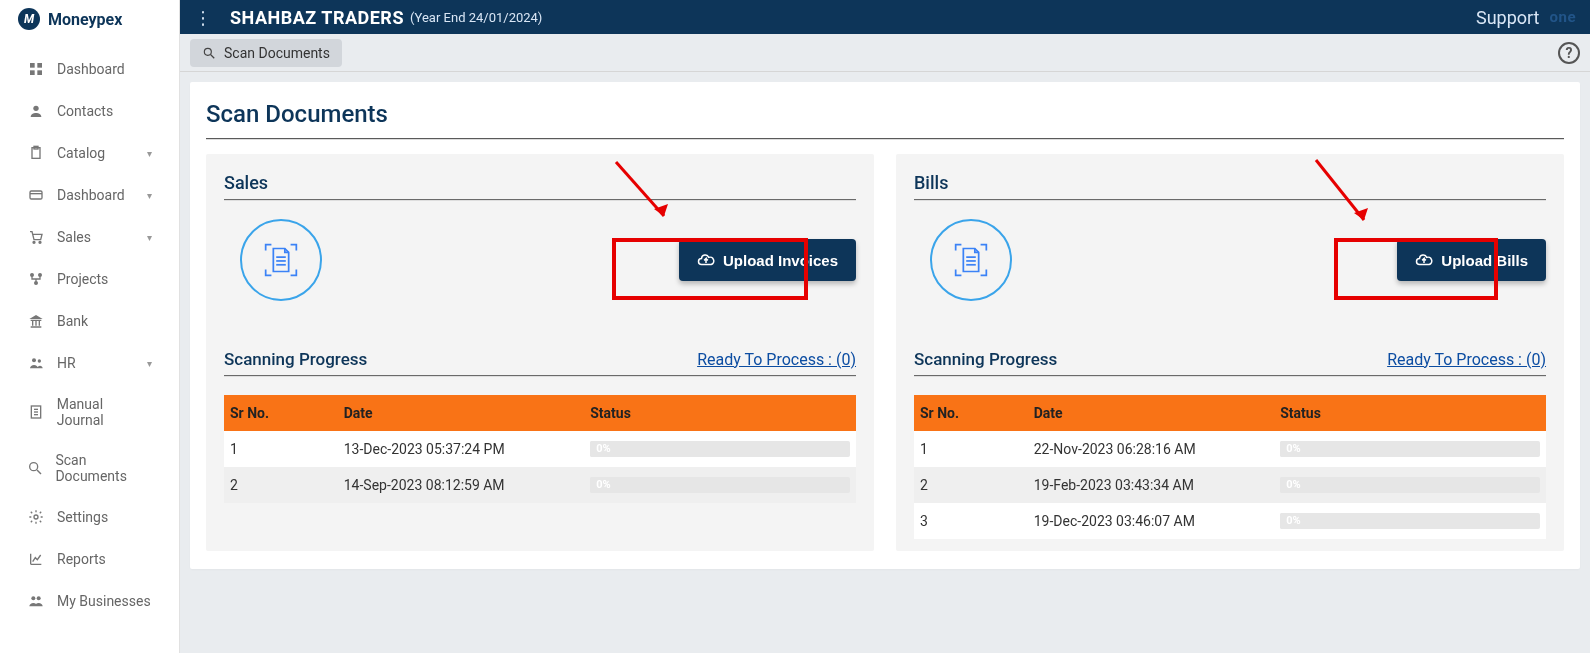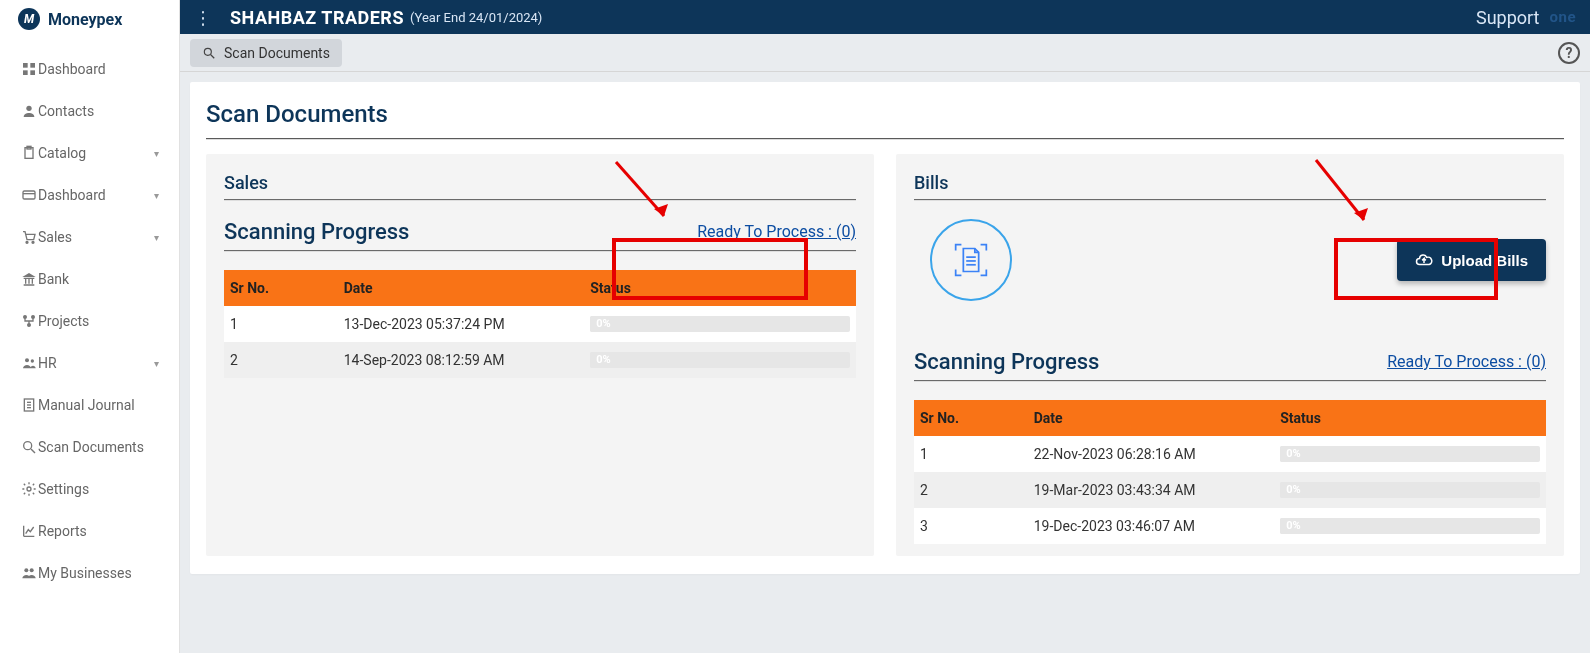--- a/index.html
+++ b/index.html
@@ -14,21 +14,21 @@
 
 .subbar { position: absolute; top: 34px; left: 180px; right: 0; height: 38px; background: #e9ecef; display: flex; align-items: center; padding: 0 10px; border-bottom: 1px solid #d6d6d6; }
 .subbar .crumb { background: #d2d6db; border-radius: 4px; padding: 6px 12px; display: inline-flex; align-items: center; gap: 8px; color: #333; font-size: 14px; }
 .subbar .crumb svg { width: 14px; height: 14px; }
 .subbar .help { margin-left: auto; width: 22px; height: 22px; border: 2px solid #555; border-radius: 50%; display: flex; align-items: center; justify-content: center; font-size: 14px; font-weight: 700; color: #555; cursor: pointer; }
 
 .sidebar { position: absolute; top: 0; left: 0; width: 180px; height: 100%; background: #fff; border-right: 1px solid #e1e1e1; }
 .sidebar .logo { display: flex; align-items: center; gap: 8px; padding: 8px 18px 6px; font-weight: 700; font-size: 16px; color: #0d3559; }
 .sidebar .logo .badge { width: 22px; height: 22px; border-radius: 50%; background: #0d3559; display: flex; align-items: center; justify-content: center; color: #fff; font-size: 12px; font-weight: 700; font-style: italic; }
 .sidebar ul { list-style: none; padding-top: 12px; }
-.sidebar li { display: flex; align-items: center; padding: 12px 20px; color: #666; font-size: 14px; cursor: pointer; }
+.sidebar li { display: flex; align-items: center; gap: 12px; padding: 12px 27px; color: #666; font-size: 14px; cursor: pointer; }
 .sidebar li .ic { width: 18px; height: 18px; display: inline-flex; align-items: center; justify-content: center; color: #777; }
 .sidebar li .caret { margin-left: auto; font-size: 10px; color: #999; }
 
 .main { position: absolute; top: 72px; left: 180px; right: 0; bottom: 0; background: #e9ecef; overflow: auto; padding: 10px; }
 .page-box { background: #fff; border-radius: 2px; padding: 16px 16px 18px; box-shadow: 0 1px 2px rgba(0,0,0,.03); }
 .page-title { color: #0d3559; font-size: 24px; font-weight: 500; padding: 2px 0 10px 0; }
 .underline { border-top: 1px solid #5a5a5a; border-bottom: 1px solid #dcdcdc; height: 2px; margin-bottom: 14px; }
 
 .panels { display: flex; gap: 22px; }
 .panel { flex: 1; background: #f4f4f4; border-radius: 2px; padding: 18px 18px 12px; position: relative; }
@@ -36,21 +36,21 @@
 .panel-underline { border-top: 1px solid #6a6a6a; border-bottom: 1px solid #dedede; height: 2px; margin-bottom: 18px; }
 
 .upload-row { display: flex; align-items: center; justify-content: space-between; margin-bottom: 48px; }
 .doc-icon-wrap { width: 82px; height: 82px; border: 2px solid #3aa4ea; border-radius: 50%; display: flex; align-items: center; justify-content: center; margin-left: 16px; }
 .upload-btn { background: #0d3559; color: #fff; border: none; border-radius: 4px; padding: 12px 18px; font-size: 15px; font-weight: 600; display: inline-flex; align-items: center; gap: 8px; cursor: pointer; box-shadow: 0 3px 5px rgba(0,0,0,.25); }
 .upload-btn svg { width: 18px; height: 18px; }
 
 .red-box { position: absolute; border: 4px solid #e60000; }
 
 .progress-header { display: flex; align-items: center; justify-content: space-between; margin-bottom: 6px; }
-.progress-title { color: #0d3559; font-size: 22px; font-weight: 500; }
+.progress-title { color: #0d3559; font-size: 17px; font-weight: 500; }
 .ready-link { color: #0c4da2; font-size: 16px; text-decoration: underline; cursor: pointer; }
 
 .table { width: 100%; border-collapse: collapse; margin-top: 8px; }
 .table th, .table td { text-align: left; padding: 10px 6px; font-size: 14px; }
 .table thead th { color: #222; font-weight: 700; background: #f97316; }
 .table tbody tr:nth-child(odd) td { background: #fff; }
 .table tbody tr:nth-child(even) td { background: #efefef; }
 .table .col-sr { width: 18%; }
 .table .col-date { width: 39%; }
 .table .col-status { width: 43%; }
@@ -117,36 +117,36 @@
             <circle cx="9" cy="20" r="1.5" fill="#777"></circle>
             <circle cx="18" cy="20" r="1.5" fill="#777"></circle>
             <path d="M3 4h3l3 12h10l2-8H7"></path>
           </svg>
         </span>
         <span>Sales</span>
         <span class="caret">▾</span>
       </li>
       <li>
         <span class="ic">
-          <svg viewBox="0 0 24 24" width="16" height="16" fill="#777">
-            <path d="M4 10h16v2H4zM4 20h16v2H4zM6 12h2v7H6zM11 12h2v7h-2zM16 12h2v7h-2zM12 3l10 6H2z"></path>
-          </svg>
-        </span>
-        <span>Bank</span>
-      </li>
-      <li>
-        <span class="ic">
           <svg viewBox="0 0 24 24" width="16" height="16" fill="none" stroke="#777" stroke-width="2">
             <circle cx="6" cy="6" r="2" fill="#777"></circle>
             <circle cx="18" cy="6" r="2" fill="#777"></circle>
             <circle cx="12" cy="18" r="2" fill="#777"></circle>
             <path d="M6 8v4h12V8M12 12v4"></path>
           </svg>
         </span>
         <span>Projects</span>
+      </li>
+      <li>
+        <span class="ic">
+          <svg viewBox="0 0 24 24" width="16" height="16" fill="#777">
+            <path d="M4 10h16v2H4zM4 20h16v2H4zM6 12h2v7H6zM11 12h2v7h-2zM16 12h2v7h-2zM12 3l10 6H2z"></path>
+          </svg>
+        </span>
+        <span>Bank</span>
       </li>
       <li>
         <span class="ic">
           <svg viewBox="0 0 24 24" width="16" height="16" fill="#777">
             <circle cx="9" cy="8" r="3"></circle>
             <circle cx="17" cy="9" r="2.5"></circle>
             <path d="M3 20c0-3 3-5 6-5s6 2 6 5M14 20c0-2.5 2-4 4-4s4 1.5 4 4"></path>
           </svg>
         </span>
         <span>HR</span>
@@ -224,20 +224,42 @@
 <div class="main">
   <div class="page-box">
     <div class="page-title">Scan Documents</div>
     <div class="underline"></div>
 
     <div class="panels">
 
       <div class="panel" id="panel-sales">
         <div class="panel-title">Sales</div>
         <div class="panel-underline"></div>
+        <div class="upload-row">
+          <div class="doc-icon-wrap">
+            <svg width="46" height="46" viewBox="0 0 48 48" fill="none" stroke="#3b82f6" stroke-width="1.8">
+              <path d="M8 14 L8 8 L14 8"></path>
+                <path d="M34 8 L40 8 L40 14"></path>
+              <path d="M40 34 L40 40 L34 40"></path>
+                <path d="M14 40 L8 40 L8 34"></path>
+              <path d="M16 12 L28 12 L32 16 L32 36 L16 36 Z" fill="none"></path>
+              <path d="M28 12 L28 16 L32 16"></path>
+              <line x1="19" y1="21" x2="29" y2="21"></line>
+                <line x1="19" y1="25" x2="29" y2="25"></line>
+                <line x1="19" y1="29" x2="29" y2="29"></line>
+            </svg>
+          </div>
+          <button class="upload-btn">
+            <svg viewBox="0 0 24 24" fill="#fff">
+                <path d="M19 18H6a4 4 0 010-8 5 5 0 019.6-1.5A4 4 0 0119 18z" fill="none" stroke="#fff" stroke-width="2"></path>
+                <path d="M12 16v-6l-2.5 2.5M12 10l2.5 2.5" stroke="#fff" stroke-width="2" fill="none"></path>
+              </svg>
+            <span>Upload Invoices</span>
+          </button>
+        </div>
 
         <div class="red-box" style="top:84px; right:66px; width:196px; height:62px;"></div>
         <svg class="arrow" style="top:0px; left:390px;" width="120" height="90">
           <line x1="20" y1="8" x2="68" y2="62"></line>
           <polygon points="68,62 72,50 58,55"></polygon>
         </svg>
 
         <div class="progress-header">
           <span class="progress-title">Scanning Progress</span>
           <a class="ready-link">Ready To Process : (0)</a>
@@ -326,21 +348,21 @@
                 <td>22-Nov-2023 06:28:16 AM</td>
                 <td>
                   <div class="progress-bar">
                     <div class="fill"></div>
                     <span class="pct">0%</span>
                   </div>
                 </td>
               </tr>
               <tr>
                 <td>2</td>
-                <td>19-Mar-2023 03:43:34 AM</td>
+                <td>19-Feb-2023 03:43:34 AM</td>
                 <td>
                   <div class="progress-bar">
                     <div class="fill"></div>
                     <span class="pct">0%</span>
                   </div>
                 </td>
               </tr>
               <tr>
                 <td>3</td>
                 <td>19-Dec-2023 03:46:07 AM</td>

